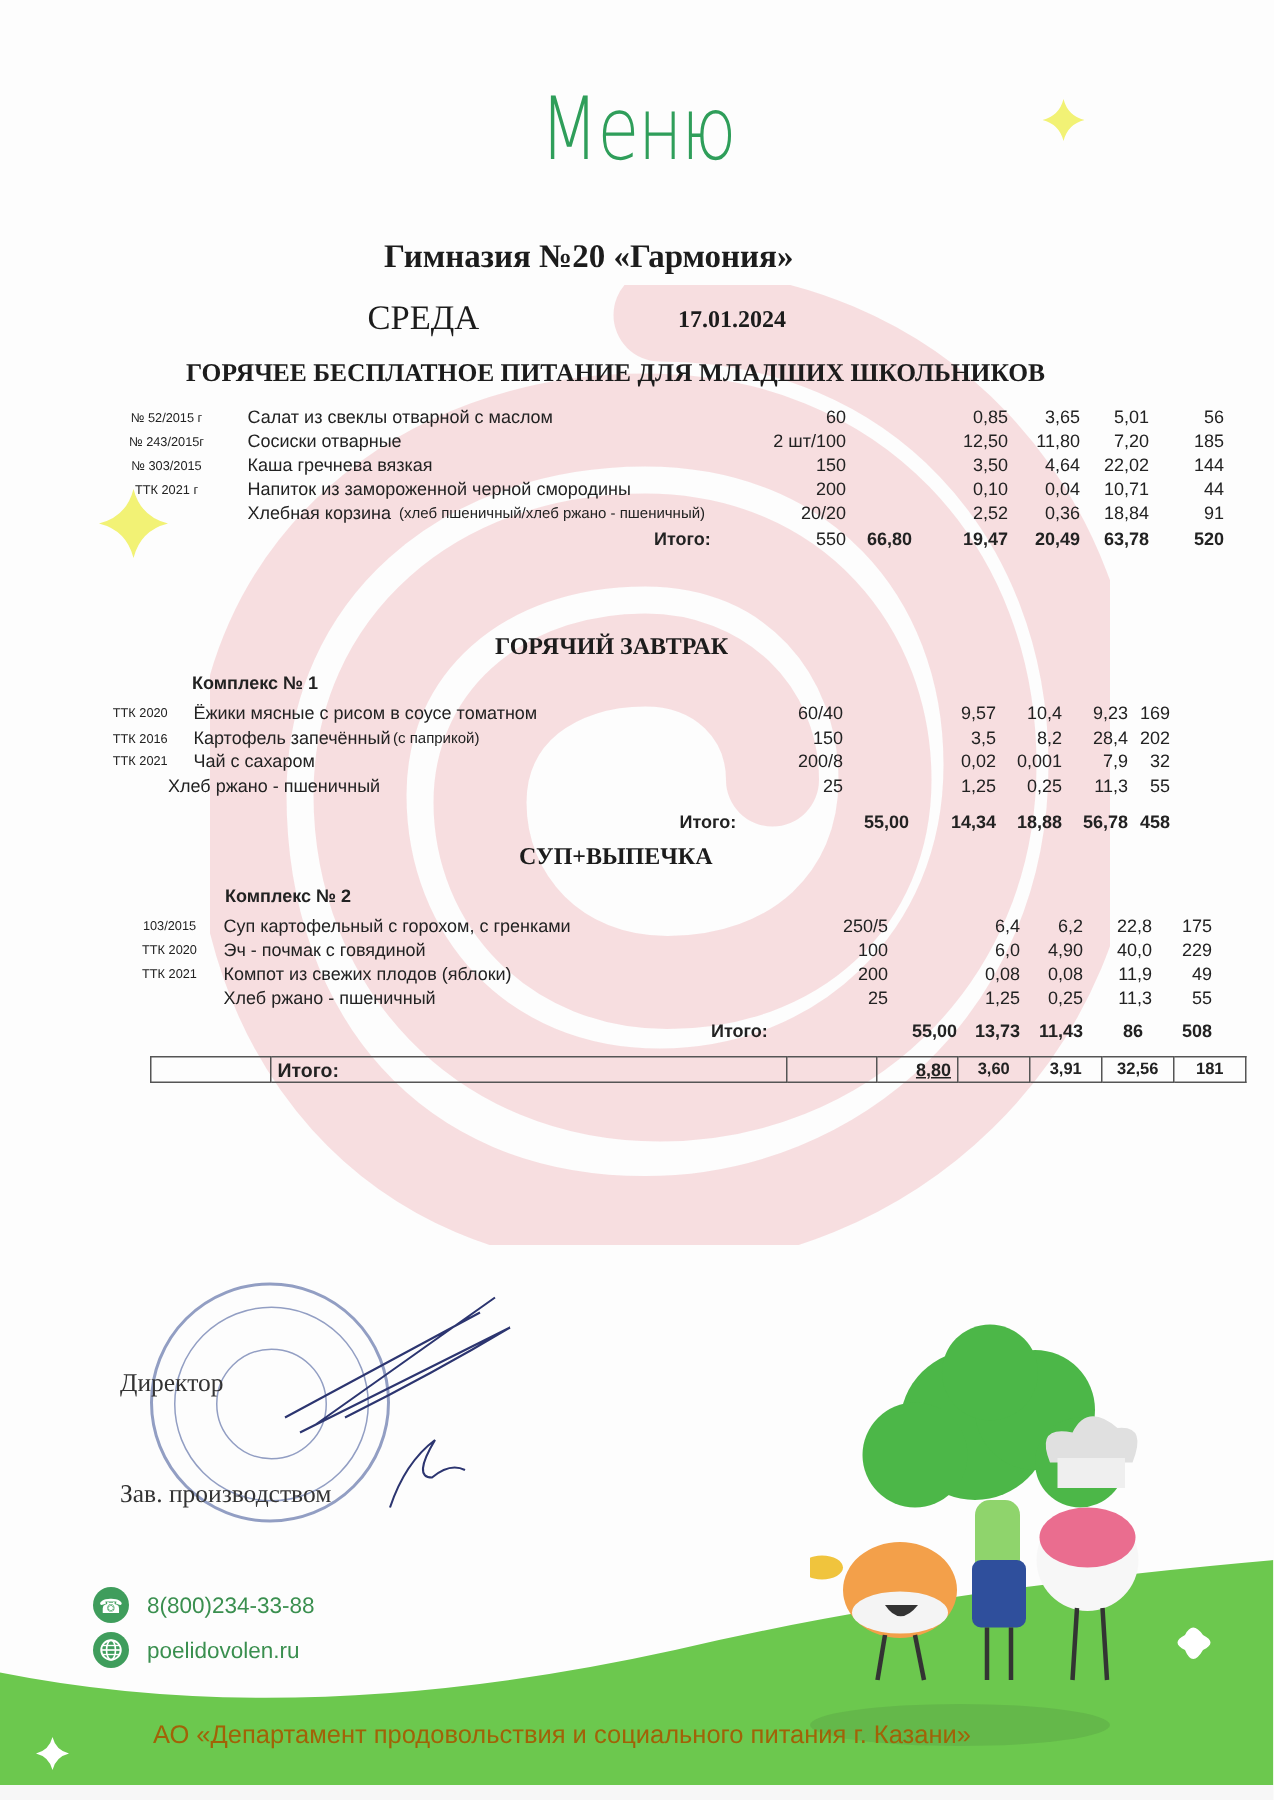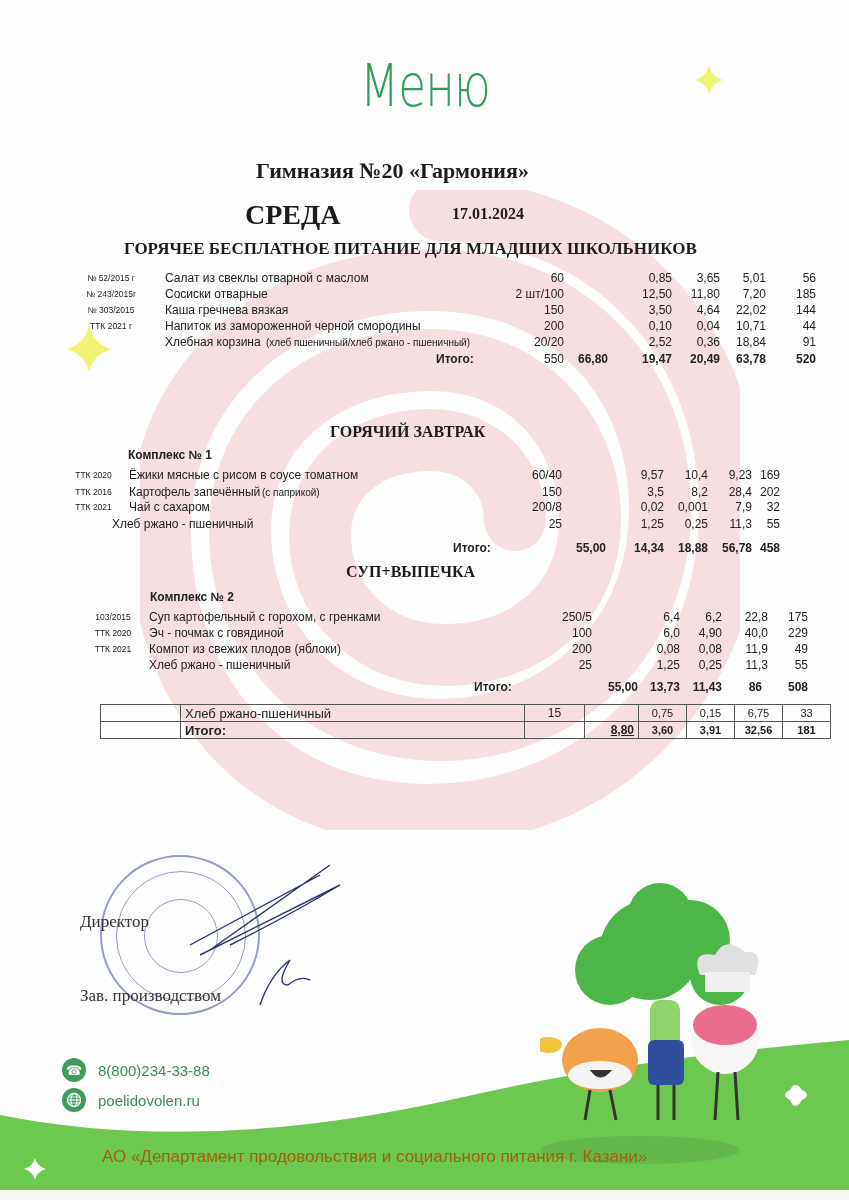--- a/index.html
+++ b/index.html
@@ -5,21 +5,21 @@
   * { box-sizing: border-box; margin: 0; padding: 0; }
   html, body { width: 849px; height: 1200px; background: #fdfdfd; overflow: hidden; }
   body { position: relative; font-family: "Liberation Sans", sans-serif; color: #222; }
   .abs { position: absolute; }
 
   
   .spiral { position: absolute; left: 140px; top: 190px; width: 600px; height: 640px; }
 
   .title-menu { left: 360px; top: 52px; font-family: "DejaVu Sans", sans-serif; font-weight: 200; font-size: 58px; color: #2f9e5a; letter-spacing: -1px; transform: scaleX(0.78); transform-origin: left top; }
   .school { left: 256px; top: 158px; font-family: "Liberation Serif", serif; font-weight: bold; font-size: 22px; color: #1c1c1c; }
-  .day { left: 245px; top: 199px; font-family: "Liberation Serif", serif; font-weight: bold; font-size: 28px; color: #1c1c1c; }
+  .day { left: 245px; top: 199px; font-family: "Liberation Serif", serif; font-weight: normal; font-size: 23px; color: #1c1c1c; }
   .date { left: 452px; top: 205px; font-family: "Liberation Serif", serif; font-weight: bold; font-size: 16px; color: #1c1c1c; }
   .heading { font-family: "Liberation Serif", serif; font-weight: bold; color: #1c1c1c; white-space: nowrap; }
   .h1 { left: 124px; top: 239px; font-size: 17px; }
   .h2 { left: 330px; top: 423px; font-size: 16px; }
   .h3 { left: 346px; top: 563px; font-size: 16px; }
   .complex { font-weight: bold; font-size: 12px; color: #222; }
 
   .row { position: absolute; height: 16px; font-size: 12px; color: #222; white-space: nowrap; }
   .row span { position: absolute; top: 0; }
   .code { font-size: 8.5px; top: 2px !important; text-align: center; }
@@ -223,30 +223,20 @@
     <span class="num" style="left:592px;width:46px">55,00</span>
     <span class="num" style="left:640px;width:40px">13,73</span>
     <span class="num" style="left:684px;width:38px">11,43</span>
     <span class="num" style="left:728px;width:34px">86</span>
     <span class="num" style="left:784px;width:24px">508</span>
   </div>
 </div>
 
 <table class="tbl">
   <tbody>
-  <tr>
-    <td class="c-code"></td>
-    <td class="c-name">Хлеб ржано-пшеничный</td>
-    <td class="c-w">15</td>
-    <td class="c-p"></td>
-    <td class="c-n">0,75</td>
-    <td class="c-n">0,15</td>
-    <td class="c-n">6,75</td>
-    <td class="c-n">33</td>
-  </tr>
   <tr class="total">
     <td class="c-code"></td>
     <td class="c-name">Итого:</td>
     <td class="c-w"></td>
     <td class="c-p">8,80</td>
     <td class="c-n">3,60</td>
     <td class="c-n">3,91</td>
     <td class="c-n">32,56</td>
     <td class="c-n">181</td>
   </tr>

